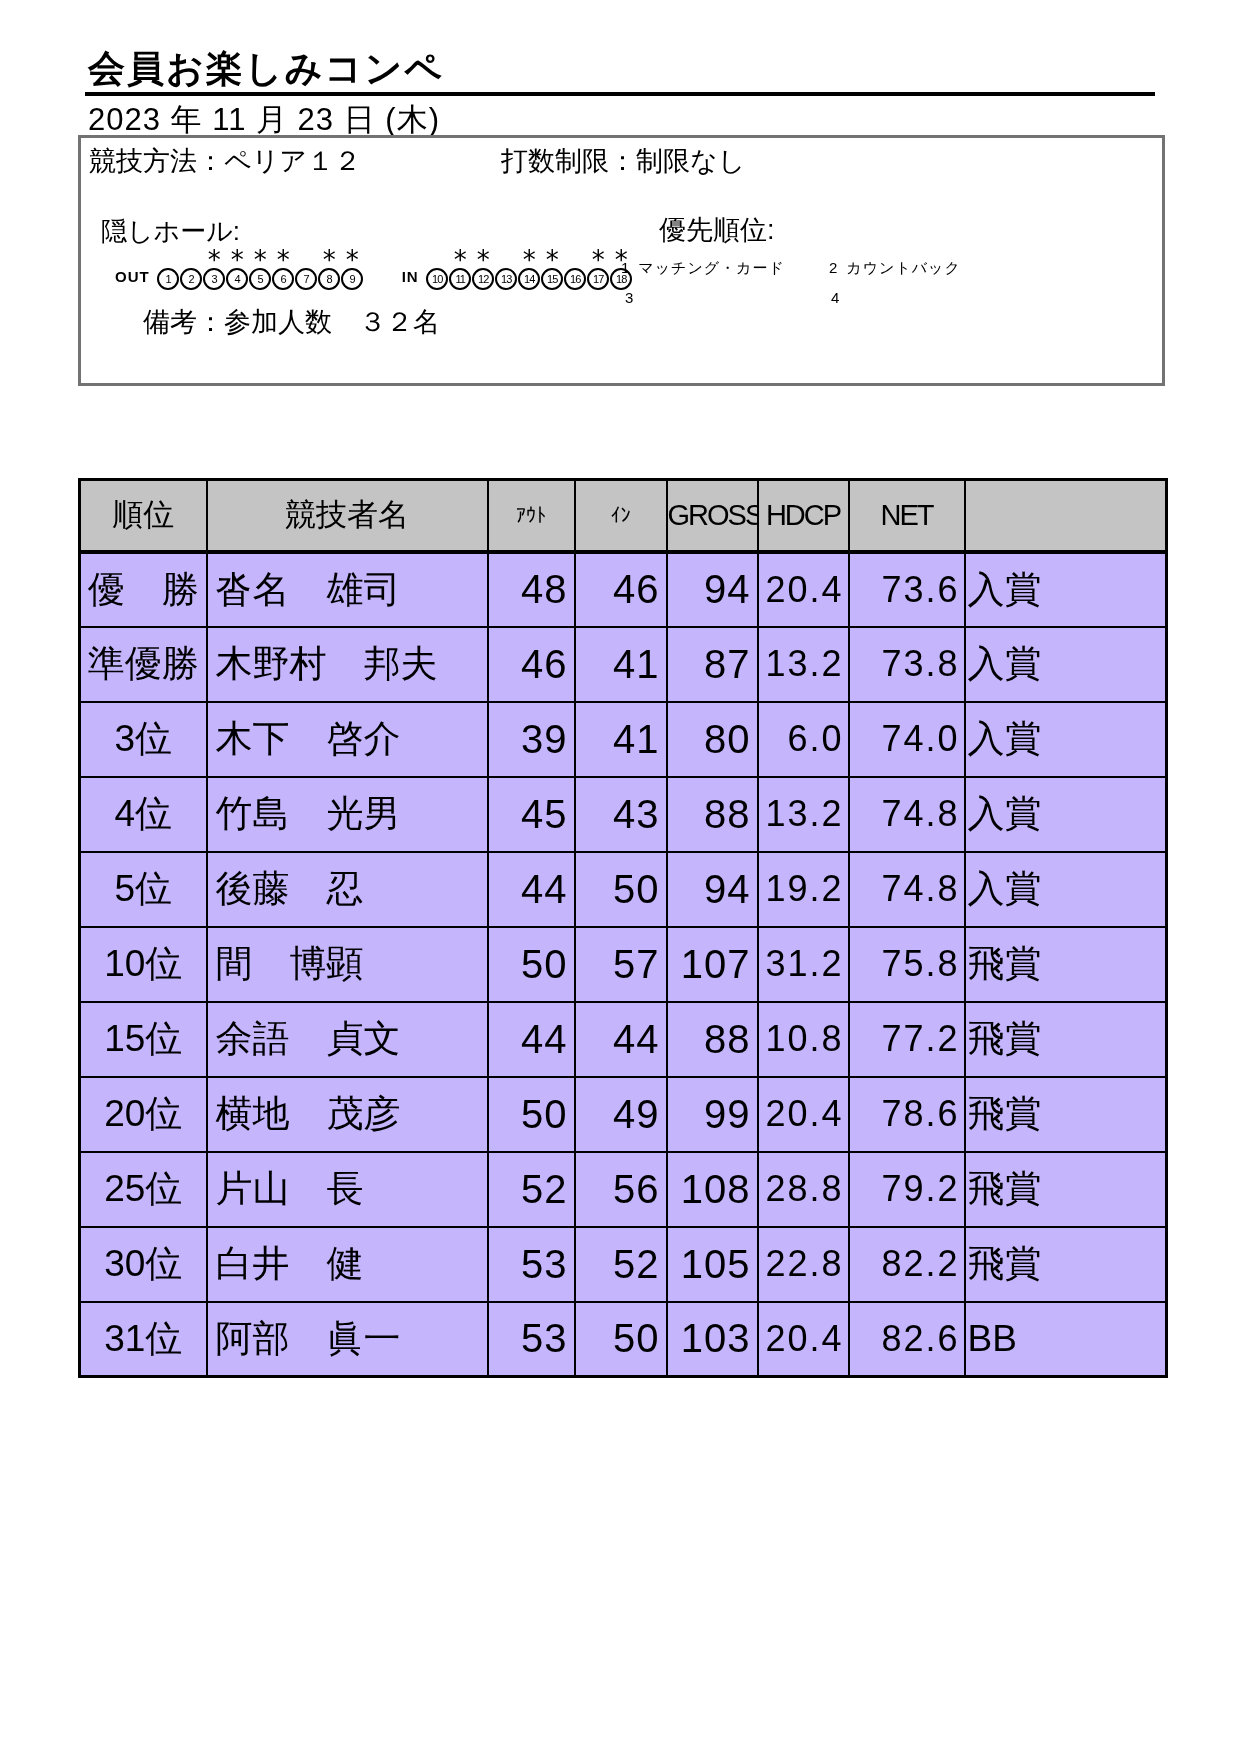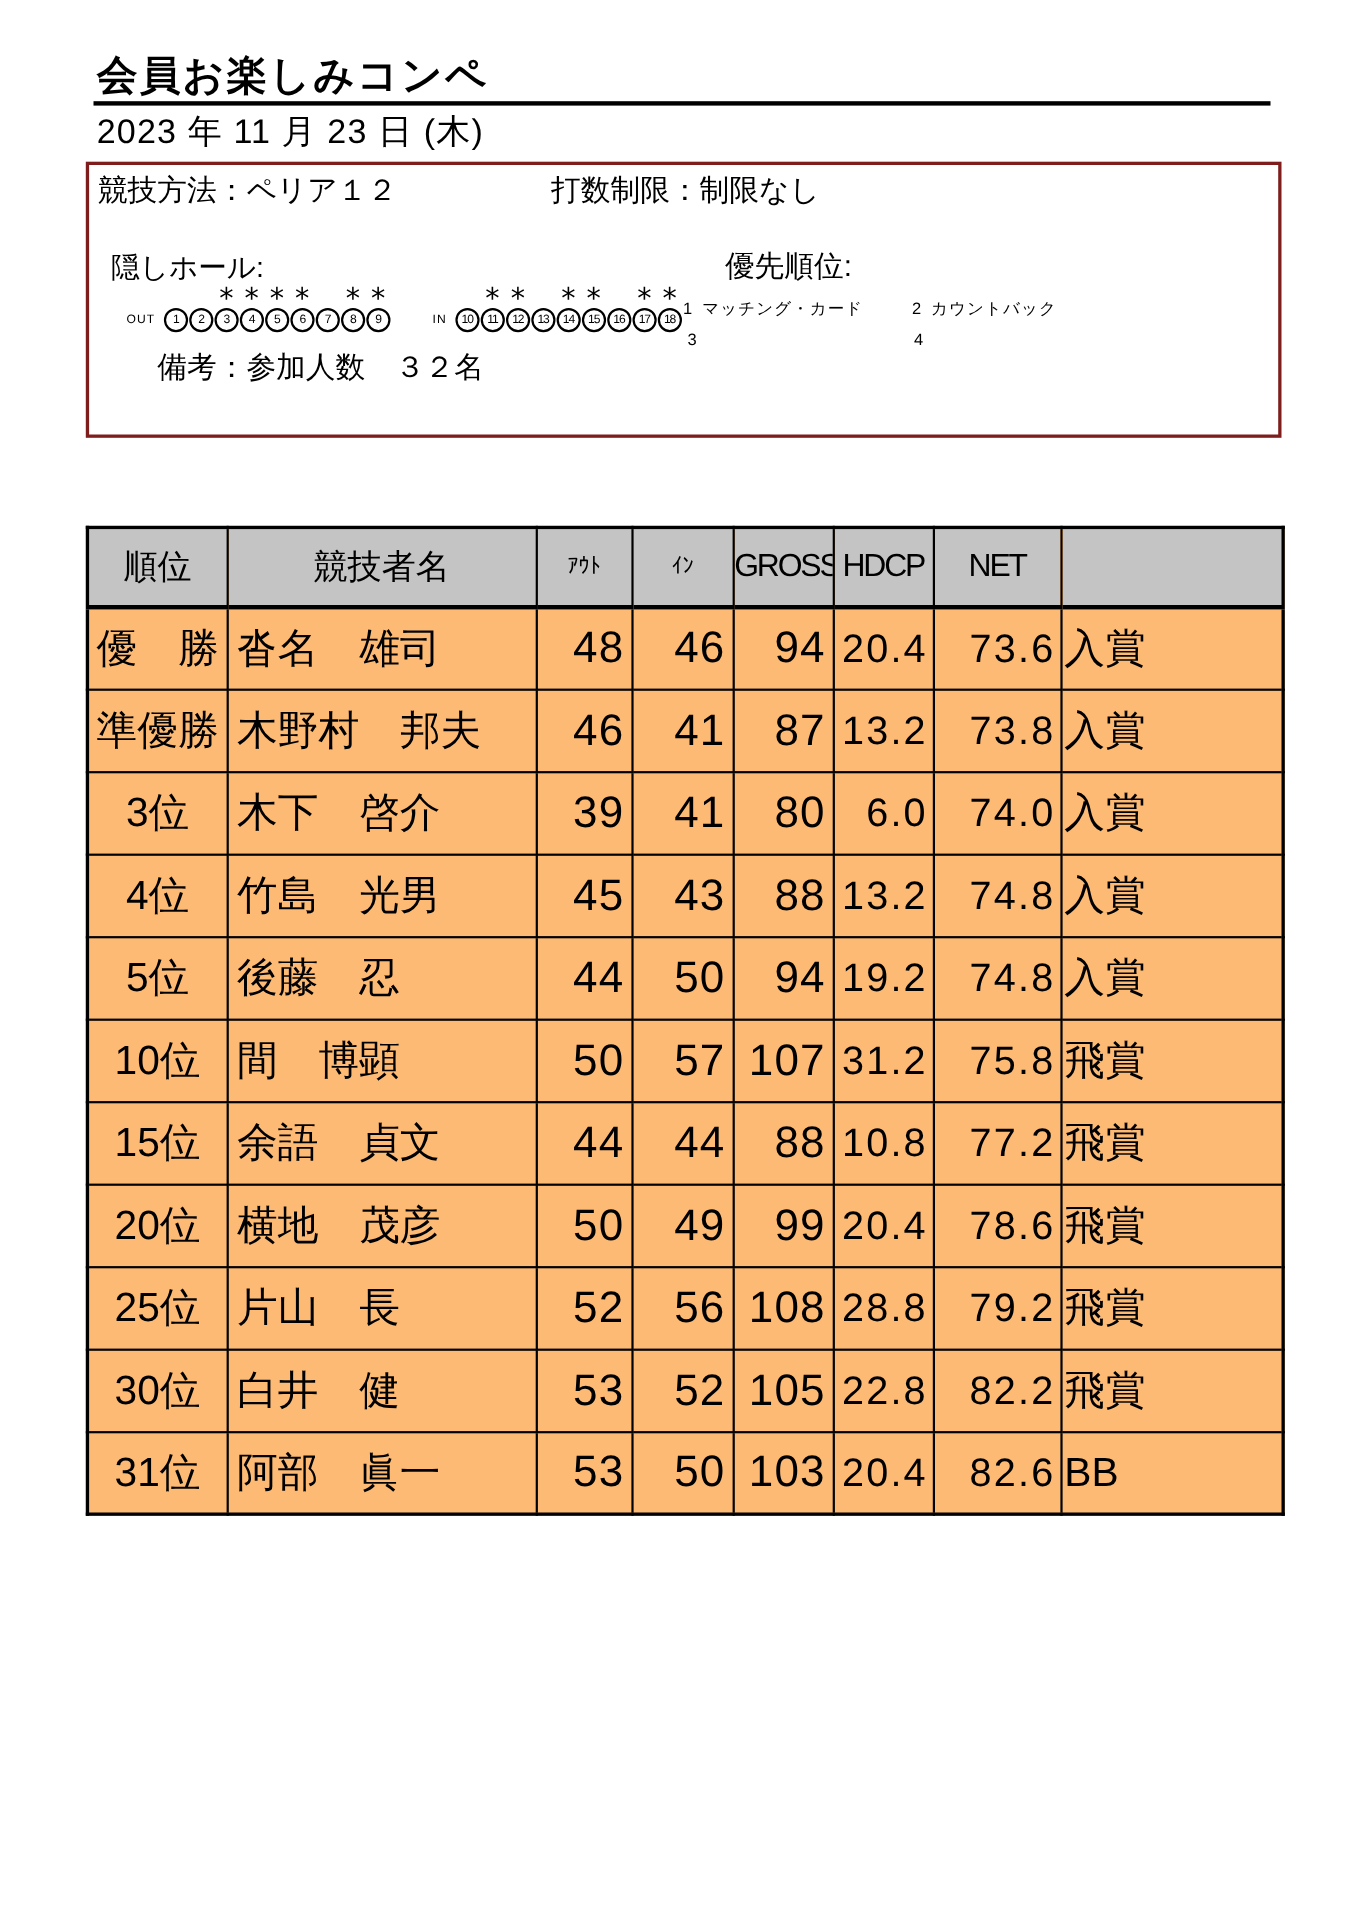--- a/index.html
+++ b/index.html
@@ -7,46 +7,46 @@
   .page {
     position:relative; width:1240px; height:1580px; background:#fff;
     font-family:"Liberation Sans", sans-serif; color:#000; overflow:hidden;
   }
   .abs { position:absolute; }
 
   .title { left:88px; top:44px; font-size:37px; font-weight:600; letter-spacing:2px; }
   .title-rule { left:85px; top:92px; width:1070px; height:4px; background:#000; }
   .date { left:88px; top:99px; font-size:31px; letter-spacing:1px; }
 
-  .info-box { left:78px; top:147px; width:1087px; height:251px; border:3px solid #7f1d1d; }
+  .info-box { left:78px; top:135px; width:1087px; height:251px; border:3px solid #737373; }
   .method { left:8px; top:5px; font-size:27px; }
   .limit  { left:420px; top:5px; font-size:27px; }
   .hdcp   { left:4px; top:41px; font-size:27px; }
   .hidden-label   { left:20px; top:76px; font-size:26px; }
   .priority-label { left:578px; top:74px; font-size:27px; }
 
   .holes { left:34px; top:112px; display:flex; align-items:flex-end; }
-  .side-label { font-size:11px; font-weight:400; margin:0 7px 5px 0; letter-spacing:1px; }
+  .side-label { font-size:15px; font-weight:700; margin:0 7px 5px 0; letter-spacing:1px; }
   .in-side { margin-left:38px; }
   .holes-group { display:flex; }
   .hole { width:23px; display:flex; flex-direction:column; align-items:center; }
   .star { height:18px; font-size:26px; line-height:21px; font-family:"DejaVu Sans", sans-serif; }
   .circ { width:22px; height:22px; border:2px solid #000; border-radius:50%;
           font-size:11px; line-height:18px; text-align:center; letter-spacing:-1px; }
 
   .prio { font-size:15px; letter-spacing:1px; }
   .prio .no { margin-right:8px; }
   .prio-1 { left:540px; top:121px; }
   .prio-2 { left:748px; top:121px; }
   .prio-3 { left:544px; top:151px; }
   .prio-4 { left:750px; top:151px; }
   .remarks { left:62px; top:166px; font-size:27px; }
 
   .results { left:78px; top:478px; }
-  table { border-collapse:collapse; table-layout:fixed; width:1087px; border:3px solid #000; background:#fdba74; }
+  table { border-collapse:collapse; table-layout:fixed; width:1087px; border:3px solid #000; background:#c4b5fd; }
   th, td { border:2px solid #000; overflow:hidden; white-space:nowrap; }
   thead tr { height:72px; }
   tbody tr { height:75px; }
   th { background:#c4c4c4; font-weight:500; border-bottom:4px solid #000; }
   .h-jp { font-size:31px; }
   .h-sm { font-size:20px; }
   .h-la { font-size:29px; letter-spacing:-2px;margin-left:18px; }
   .c-rank  { text-align:center; font-size:37px; }
   .c-name  { text-align:left;  font-size:37px; padding-left:8px; }
   .c-num   { text-align:right; font-size:40px; padding-right:6px; letter-spacing:1px; }

